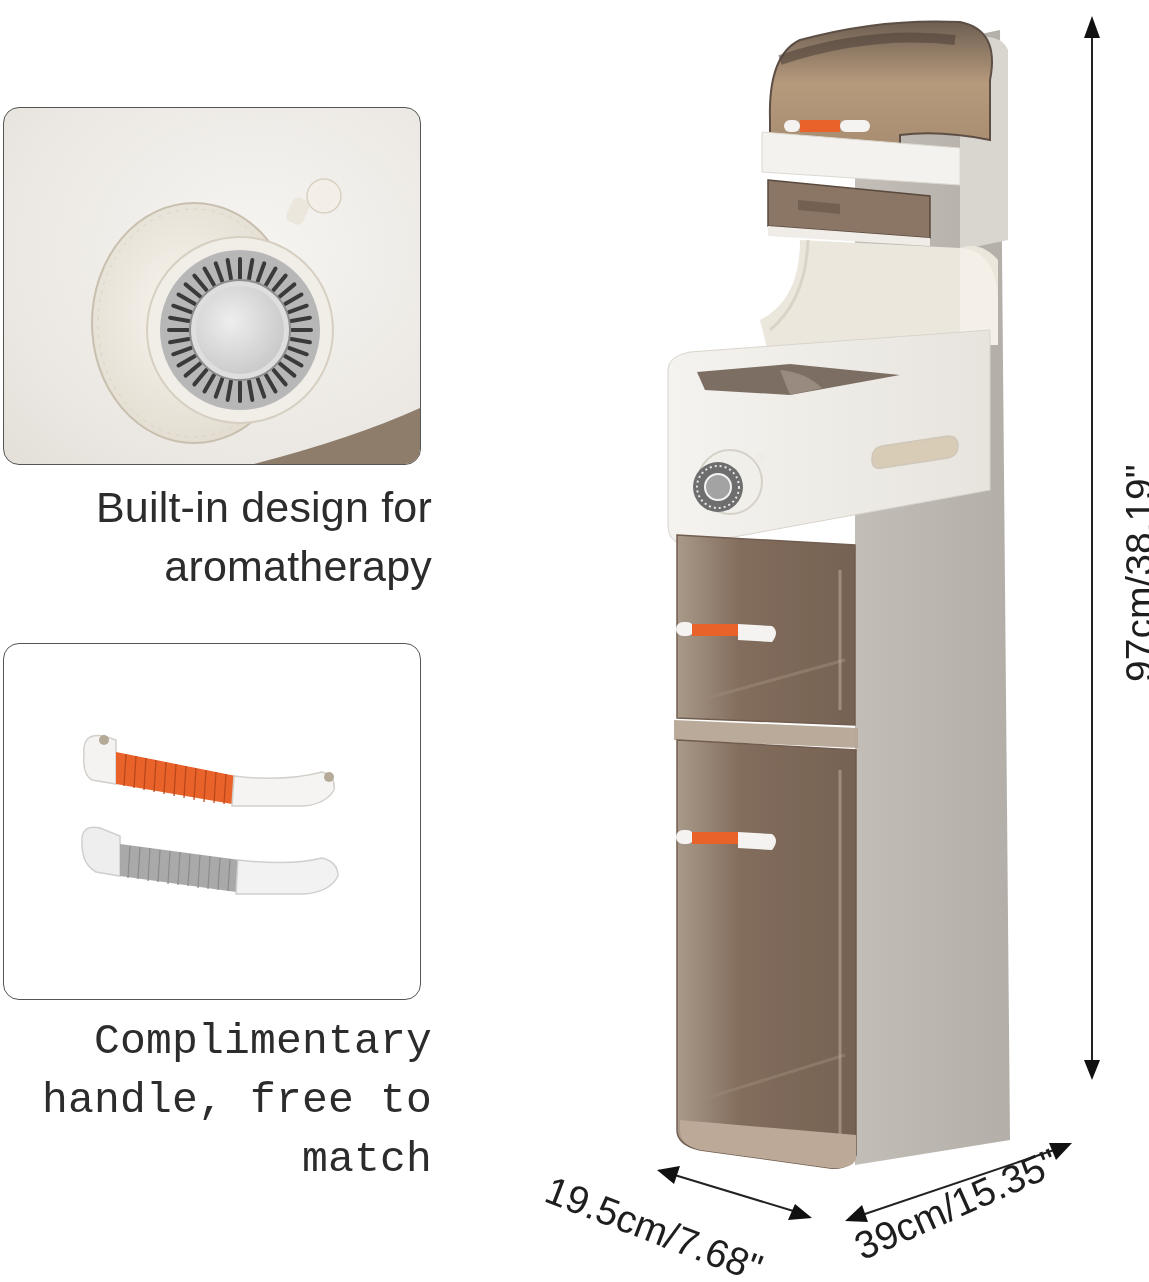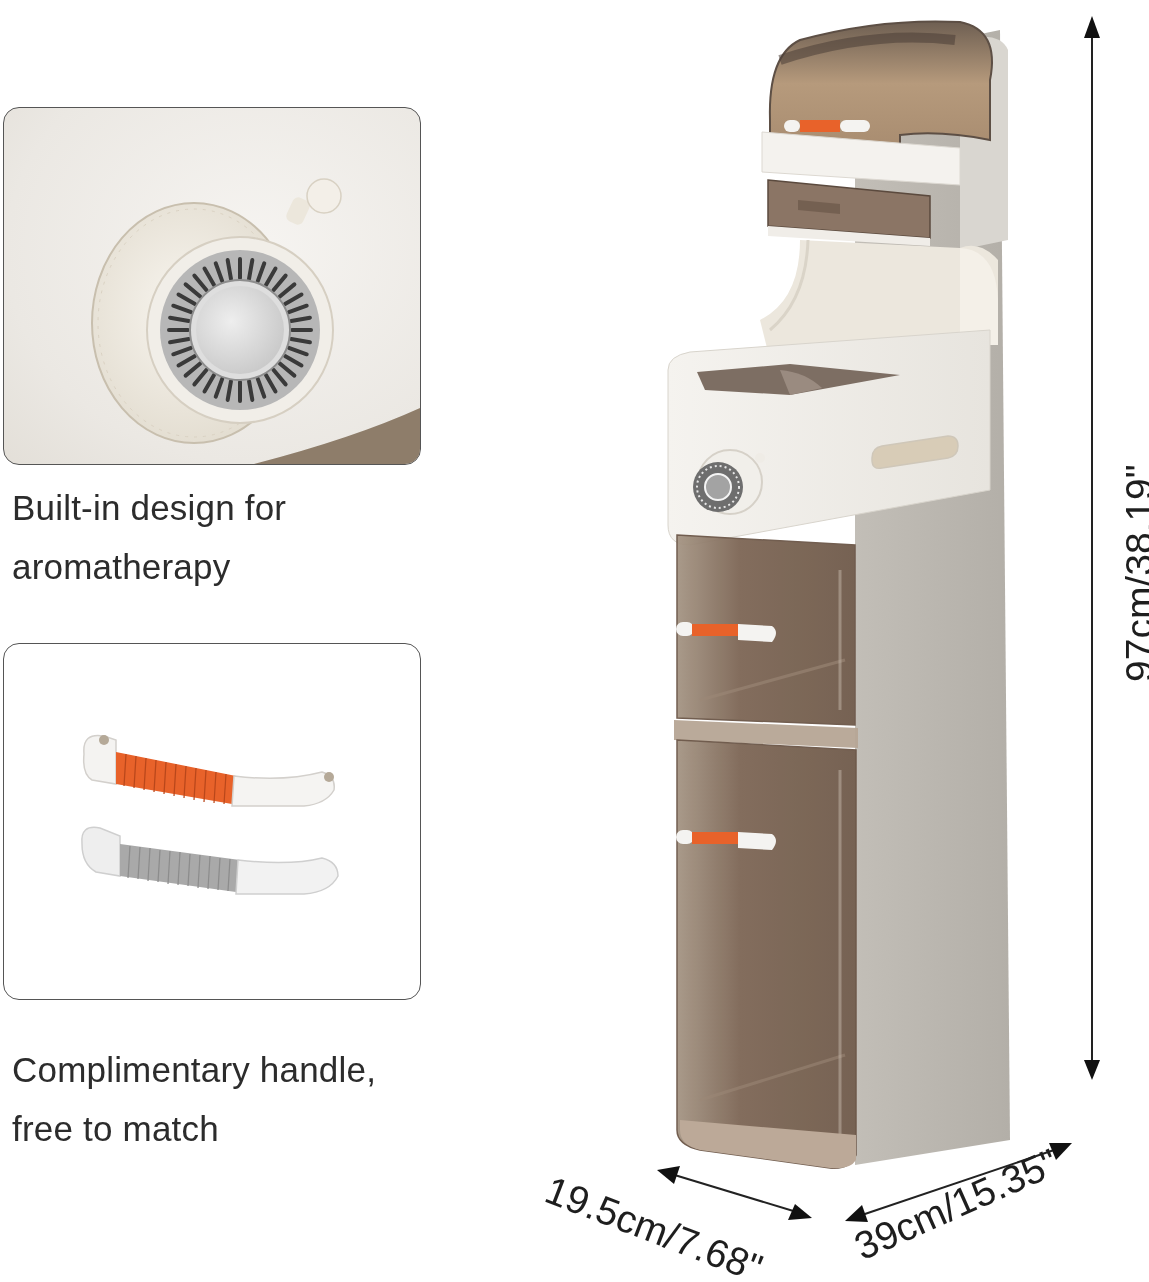--- a/index.html
+++ b/index.html
@@ -2,23 +2,23 @@
 <html><head>
 <meta charset="utf-8">
 <style>
   html, body { margin:0; padding:0; background:#ffffff; }
   body { width:1149px; height:1282px; position:relative; overflow:hidden;
          font-family:"Liberation Sans", sans-serif; color:#2b2b2b; }
   .panel { position:absolute; border:1.5px solid #555; border-radius:16px; overflow:hidden; background:#f1efec; }
   #panel-aroma { left:3px; top:107px; width:416px; height:356px;
     background: radial-gradient(ellipse at 60% 40%, #f6f4f1 0%, #ebe8e3 70%, #e3dfd8 100%); }
   #panel-handle { left:3px; top:643px; width:416px; height:355px; background:#ffffff; }
-  .caption { position:absolute; left:12px; font-size:35px; line-height:59px; color:#2c2c2c; letter-spacing:0.2px; }
+  .caption { position:absolute; left:12px; font-size:43px; line-height:59px; color:#2c2c2c; letter-spacing:0.2px;text-align:right; }
   #caption-aroma { top:478px; width:420px; }
-  #caption-handle { top:1040px; width:420px; }
+  #caption-handle { top:1012px; width:420px;font-family:Liberation Mono, monospace; }
   .abs { position:absolute; }
   .dim-label { position:absolute; font-size:39px; color:#1e1e1e; white-space:nowrap; transform-origin:left top; }
   #dim-height { left:1118px; top:682px; transform:rotate(-90deg); }
   #dim-depth { left:555px; top:1168px; transform:rotate(21deg); }
   #dim-width { left:866px; top:1225px; transform:rotate(-24deg); transform-origin:left bottom; }
   svg { display:block; }
 </style>
 </head>
 <body>
 

